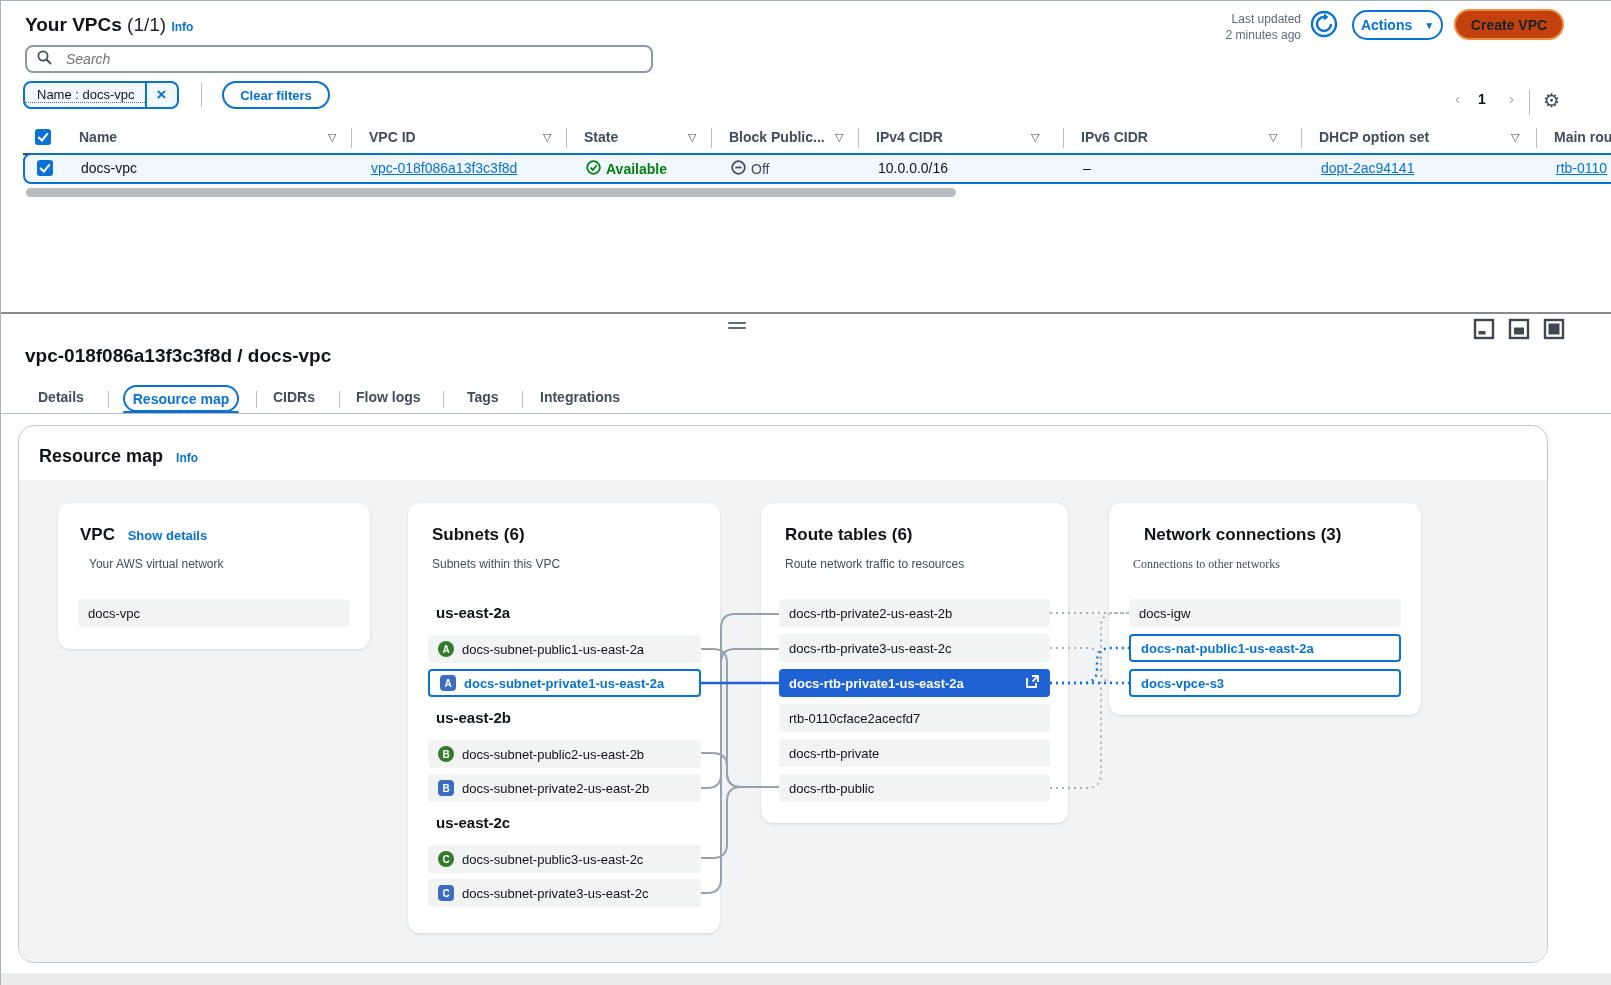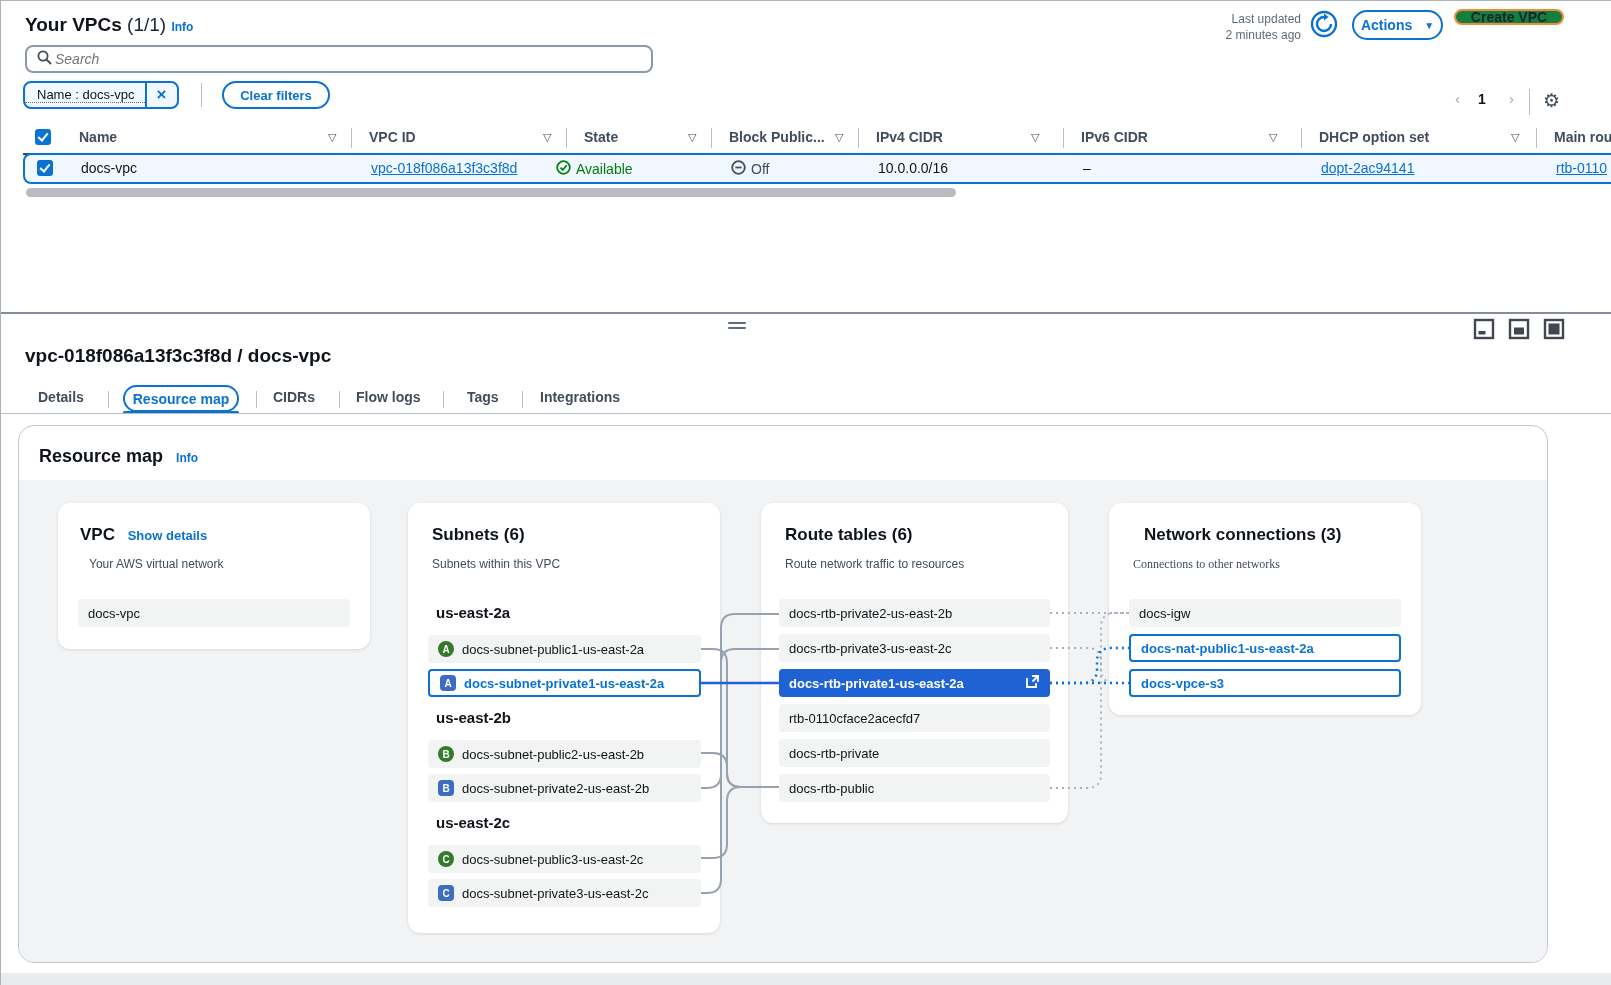--- a/index.html
+++ b/index.html
@@ -12,24 +12,24 @@
   .page-title{left:24px;top:13px;font-size:19px;font-weight:bold;}
   .page-title .count{font-weight:normal;color:#1b232d;}
   .info-link{color:#0972d3;font-size:12px;font-weight:bold;text-decoration:none;cursor:pointer;}
   .last-updated{right:310px;top:10px;text-align:right;font-size:12px;color:#5f6b7a;line-height:16px;}
   .refresh-btn{left:1308px;top:9px;width:30px;height:30px;border:none;background:none;cursor:pointer;padding:0;}
   .btn{box-sizing:border-box;height:30px;border-radius:16px;font-size:14px;font-weight:bold;
        display:flex;align-items:center;justify-content:center;cursor:pointer;font-family:inherit;}
   .btn-secondary{border:2px solid #0972d3;color:#0972d3;background:#fff;}
   .actions-btn{left:1351px;top:9px;width:91px;gap:12px;}
   .actions-btn .caret{font-size:10px;}
-  .create-btn{left:1453px;top:8px;width:110px;height:16px;background:#15803d;border:2px solid #ec8b3b;color:#16222e;}
+  .create-btn{left:1453px;top:8px;width:110px;height:31px;background:#c2410c;border:2px solid #ec8b3b;color:#16222e;}
 
   .search-box{left:24px;top:44px;width:628px;height:28px;box-sizing:border-box;border:2px solid #8c99a9;
-              border-radius:8px;display:flex;align-items:center;padding:0 10px;gap:1px;background:#fff;}
+              border-radius:8px;display:flex;align-items:center;padding:0 10px;gap:12px;background:#fff;}
   .search-box input{border:none;outline:none;font-style:italic;font-size:14px;color:#5f6b7a;width:100%;
                     font-family:inherit;background:transparent;}
 
   .filter-chip{left:22px;top:80px;height:28px;box-sizing:border-box;border:2px solid #0972d3;background:#f1f8ff;
                border-radius:8px;display:flex;align-items:center;cursor:default;}
   .filter-chip .chip-label{font-size:13px;padding:0 10px 0 12px;border-bottom:1px dotted #5f6b7a;margin:0 0 0 0;}
   .filter-chip .chip-close{width:30px;height:100%;border-left:2px solid #0972d3;display:flex;align-items:center;
                justify-content:center;color:#0972d3;font-size:17px;font-weight:bold;cursor:pointer;}
   .v-div{width:1px;background:#b6bec9;}
   .clear-filters{left:221px;top:80px;width:108px;height:28px;font-size:13px;}
@@ -175,21 +175,21 @@
     <span class="col-div" style="left:835px;"></span>
     <span class="col-div" style="left:1040px;"></span>
     <span class="col-div" style="left:1278px;"></span>
     <span class="col-div" style="left:1513px;"></span>
   </div>
 
   <div class="abs trow">
     <span class="cb" style="left:12px;top:5px;"></span>
     <span class="td" style="left:56px;">docs-vpc</span>
     <span class="td link" style="left:346px;">vpc-018f086a13f3c3f8d</span>
-    <span class="td state-green" style="left:531px;">
+    <span class="td state-green" style="left:561px;font-weight:bold;">
       <span><svg width="15" height="15" viewBox="0 0 15 15">
             <circle cx="7.5" cy="7.5" r="6.3" fill="none" stroke="#037f0c" stroke-width="1.8"></circle>
             <path d="M4.5 7.7 L6.8 10 L10.7 5.3" fill="none" stroke="#037f0c" stroke-width="1.8"></path>
           </svg></span>
       <span>Available</span>
     </span>
     <span class="td state-off" style="left:706px;">
       <span><svg width="15" height="15" viewBox="0 0 15 15">
             <circle cx="7.5" cy="7.5" r="6.3" fill="none" stroke="#414d5c" stroke-width="1.8"></circle>
             <line x1="4.4" y1="7.5" x2="10.6" y2="7.5" stroke="#414d5c" stroke-width="1.8"></line>

